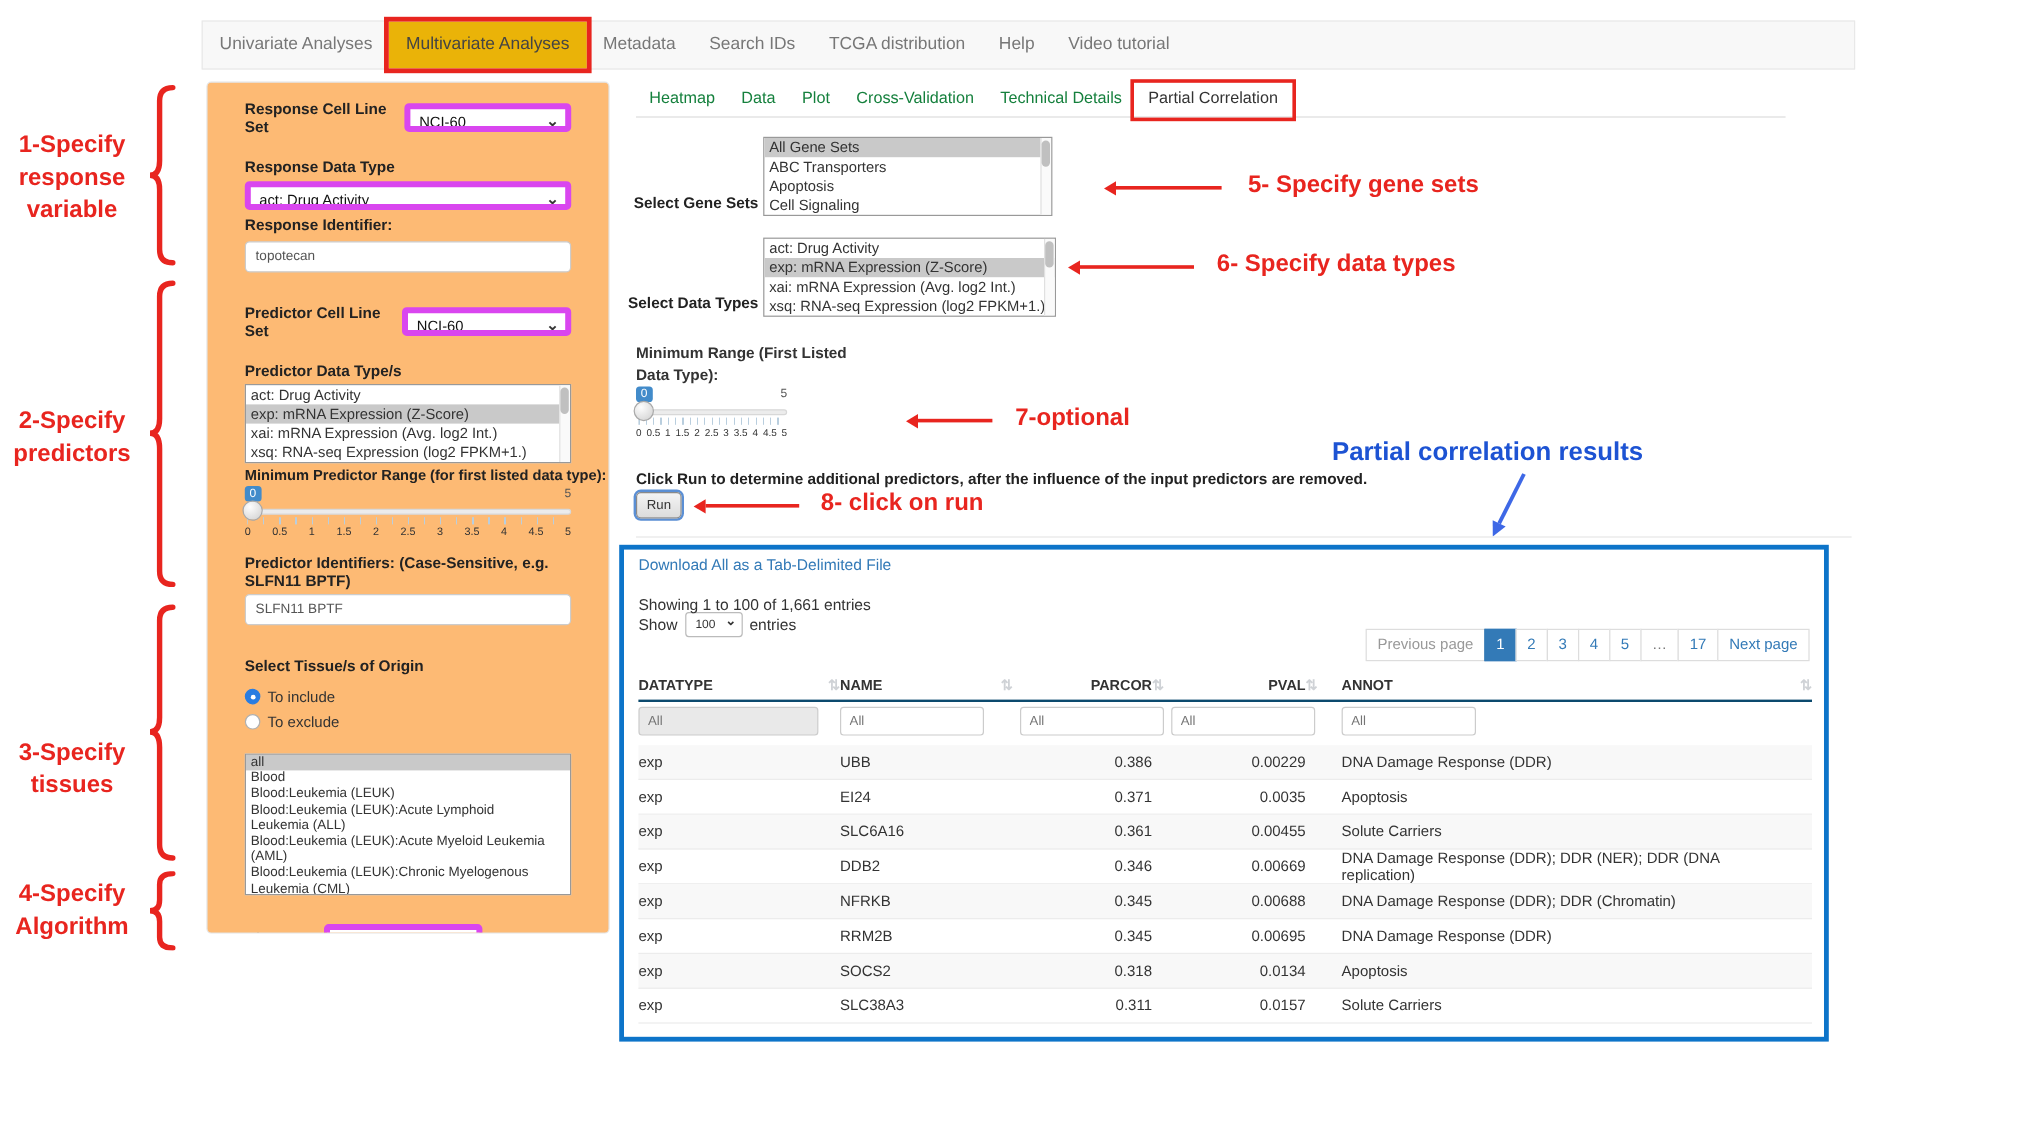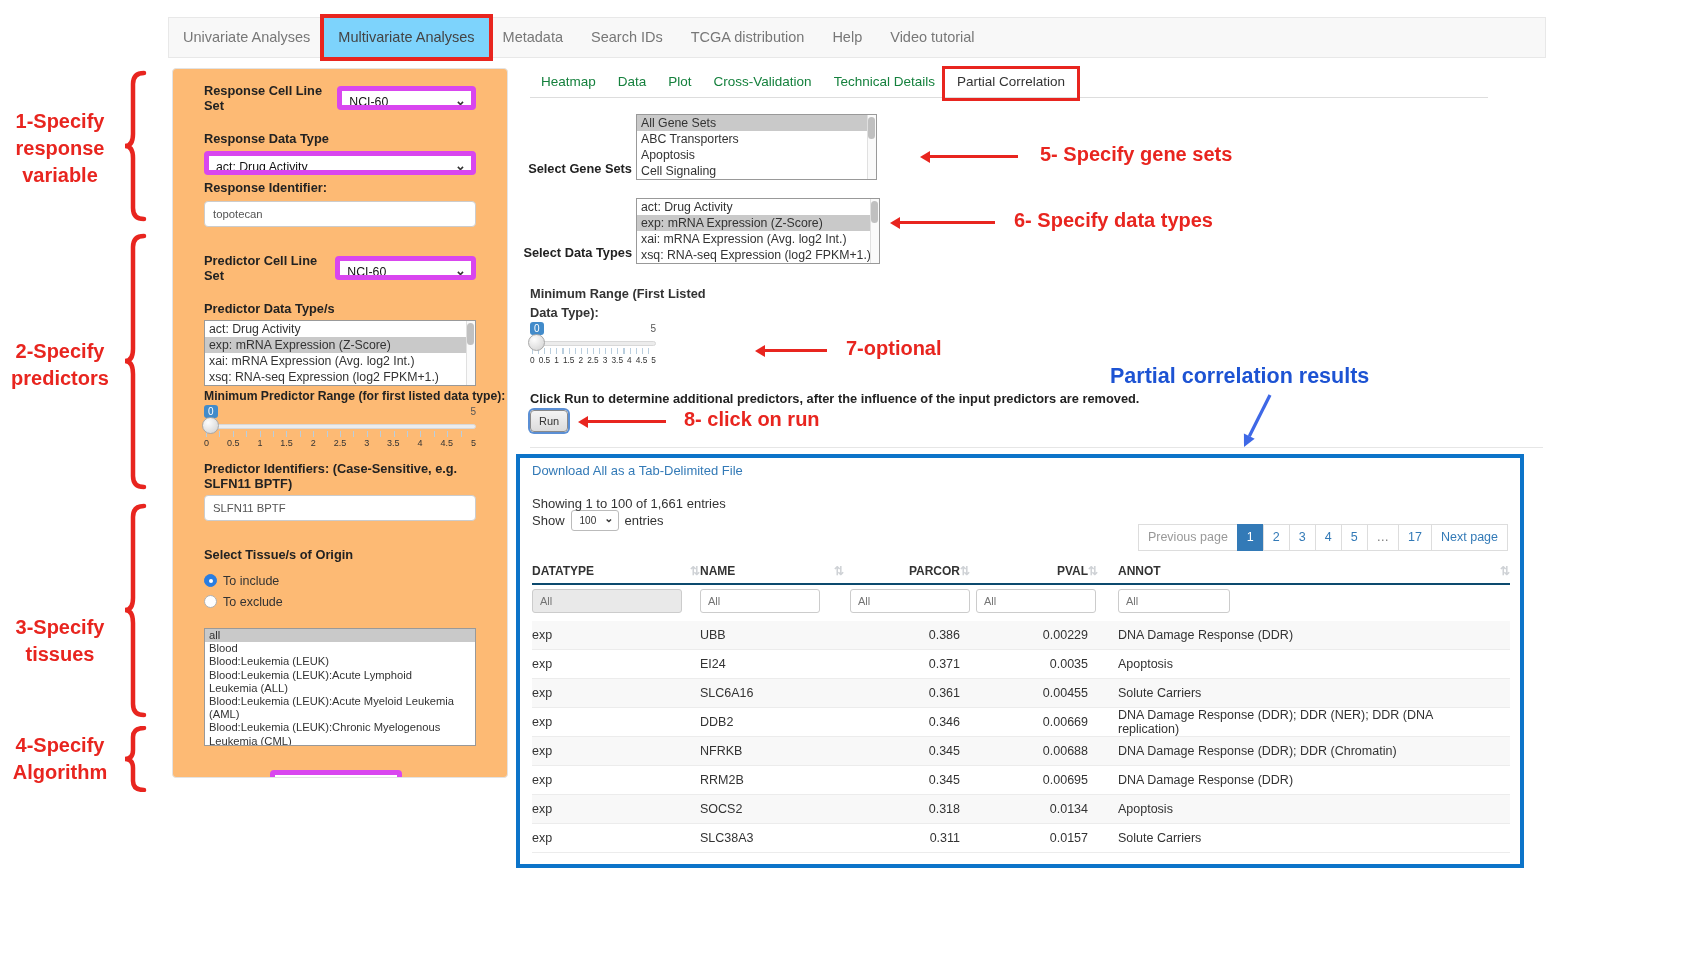--- a/index.html
+++ b/index.html
@@ -3,21 +3,21 @@
 <meta charset="utf-8">
 <style>
   * { margin:0; padding:0; box-sizing:border-box; }
   body { background:#fff; font-family:"Liberation Sans", sans-serif; color:#333; }
   .page { position:relative; width:1700px; height:956px; background:#fff; overflow:hidden; }
 
   
   .navbar { position:absolute; left:168px; top:17px; width:1378px; height:41px;
             background:#f8f8f8; border:1px solid #e8e8e8; display:flex; align-items:stretch; }
   .nav-item { padding:0 14px; line-height:39px; font-size:14.5px; color:#777; cursor:pointer; white-space:nowrap; }
-  .nav-item.active { background:#7dd3fc; color:#444; outline:4px solid #e8251f; }
+  .nav-item.active { background:#eab308; color:#444; outline:4px solid #e8251f; }
 
   
   .sidebar { position:absolute; left:172px; top:68px; width:336px; height:710px;
              background:#fdba74; border:1px solid #e3e3e3; border-radius:4px; padding:14px 31px; overflow:hidden; }
   .lbl { font-weight:bold; font-size:12.8px; color:#222; }
   .inline-row { display:flex; align-items:center; gap:6px; }
   .fake-select { position:relative; background:#fff; border:5px solid #d946ef; border-radius:4px;
                  height:24px; line-height:22px; font-size:12.3px; padding:0 20px 0 7px; color:#111;
                  white-space:nowrap; overflow:hidden; cursor:pointer; }
   .fake-select .chev { position:absolute; right:5px; top:-1px; font-size:13px; color:#333; font-weight:bold; }

